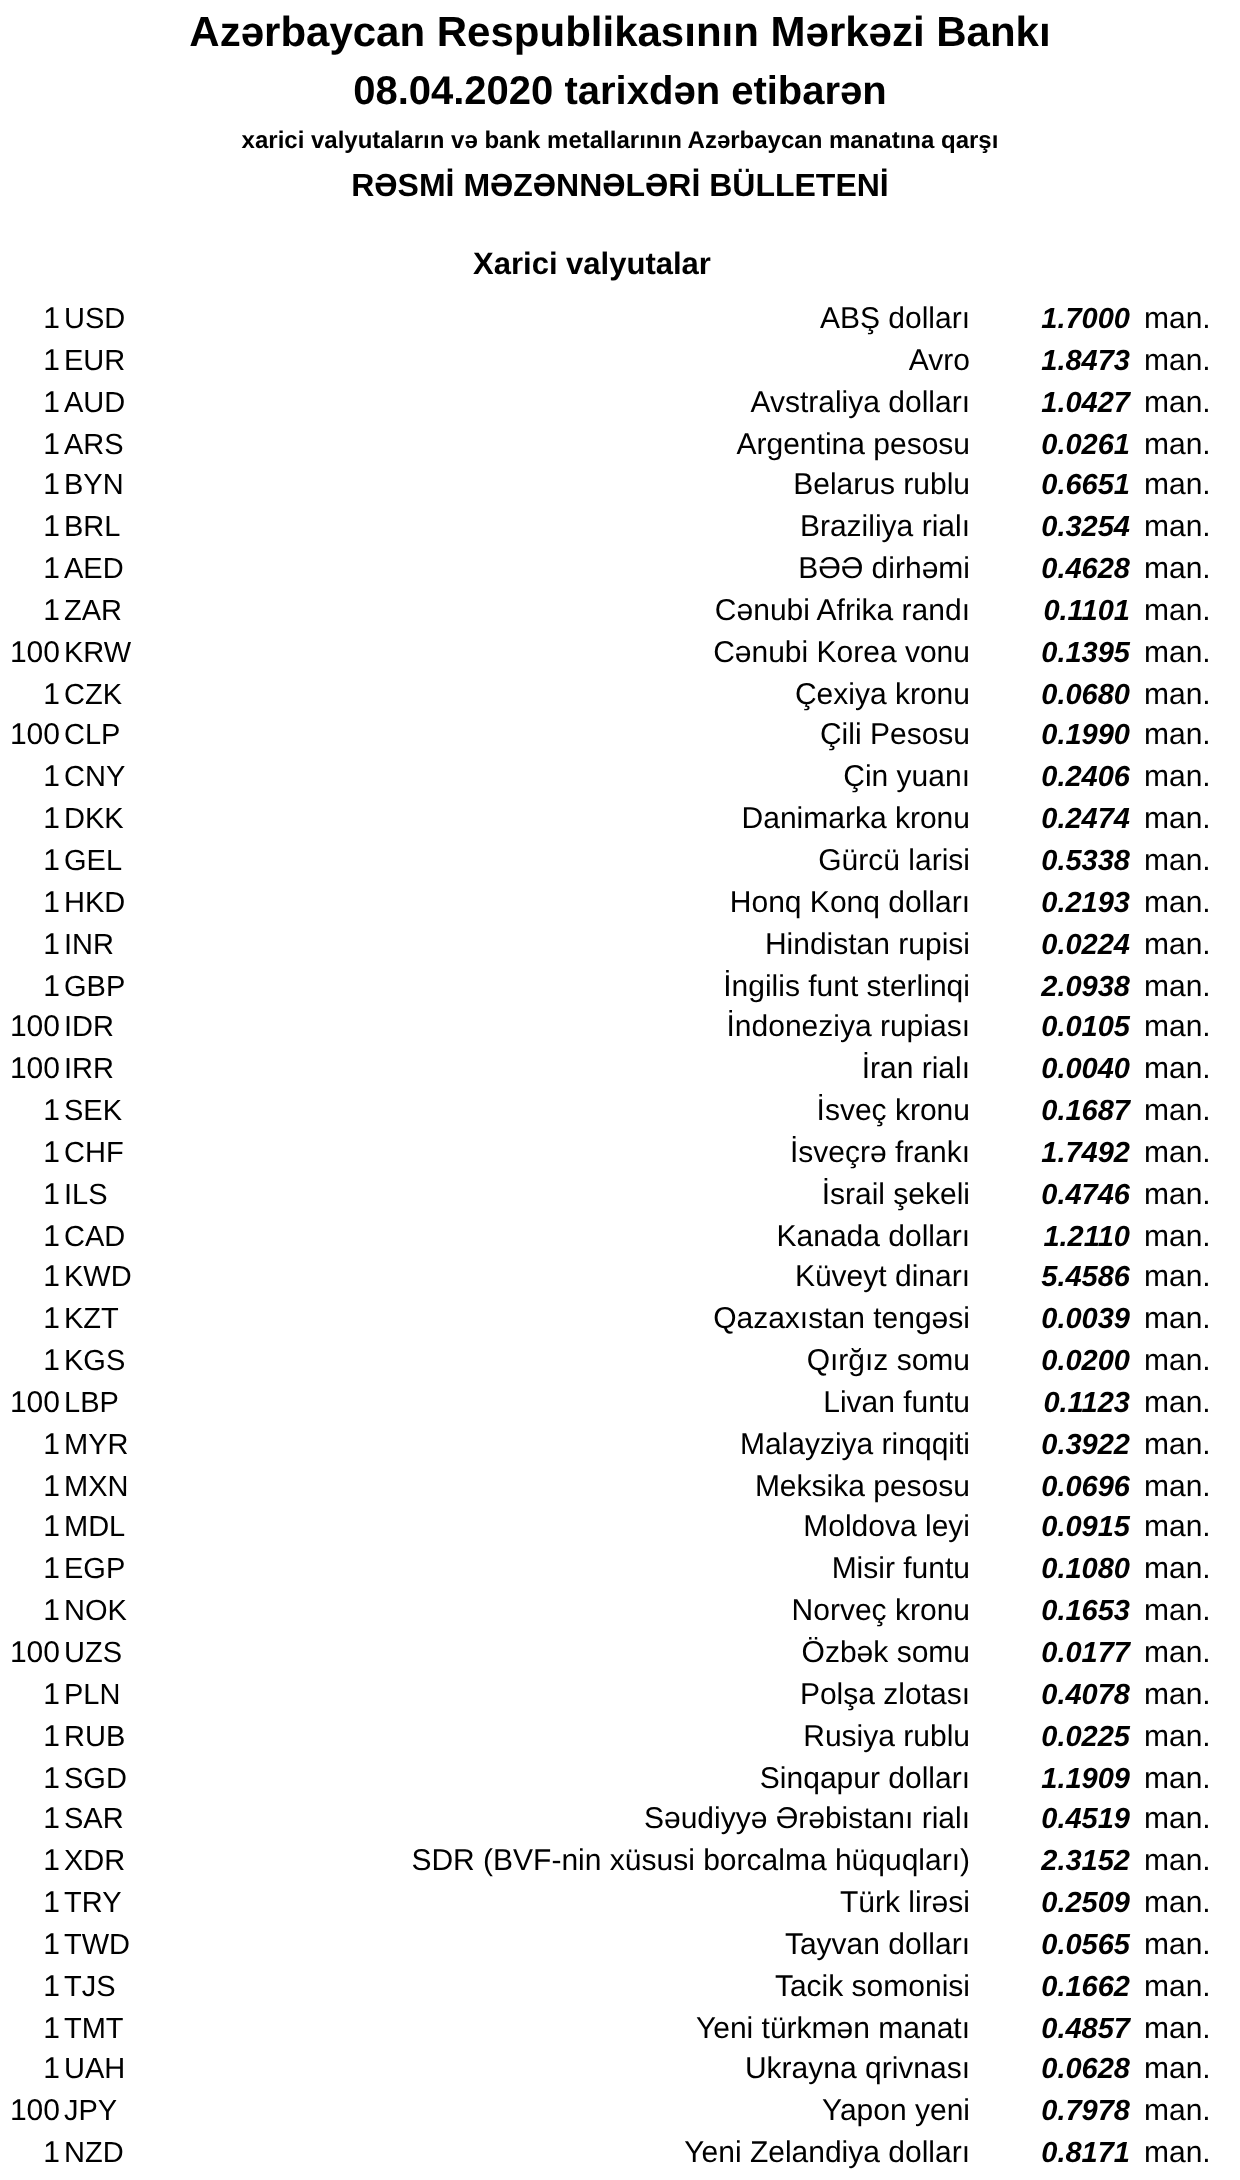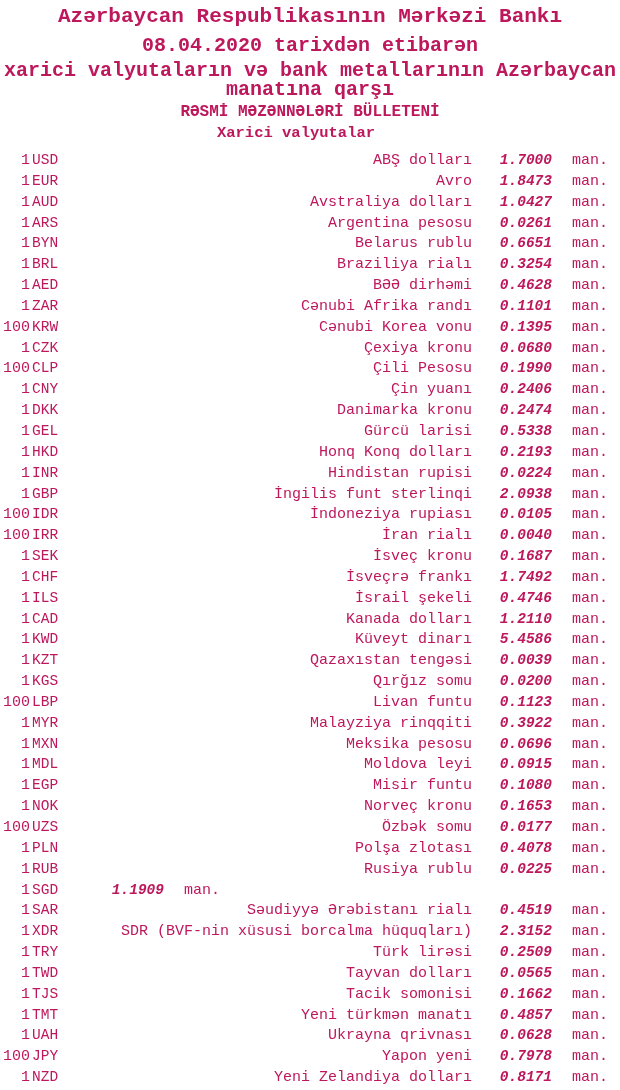--- a/index.html
+++ b/index.html
@@ -5,22 +5,22 @@
   html, body {
     margin: 0;
     padding: 0;
     background: #ffffff;
   }
   .page {
     position: relative;
     width: 620px;
     height: 1090px;
     background: #ffffff;
-    color: #be185d;
-    font-family: Liberation Mono, monospace;
+    color: #000000;
+    font-family: Liberation Sans, sans-serif;
     overflow: hidden;
   }
   .doc-header {
     position: absolute;
     top: 0;
     left: 0;
     width: 620px;
     text-align: center;
   }
   .bank-title {
@@ -30,21 +30,21 @@
     font-weight: bold;
   }
   .date-line {
     margin-top: 8px;
     font-size: 20px;
     line-height: 18px;
     font-weight: bold;
   }
   .subtitle {
     margin-top: 6px;
-    font-size: 20px;
+    font-size: 12px;
     line-height: 19px;
     font-weight: bold;
   }
   .bulletin-title {
     margin-top: 4px;
     font-size: 16px;
     line-height: 19px;
     font-weight: bold;
   }
   .section-title {
@@ -93,21 +93,21 @@
     flex: none;
     width: 80px;
     text-align: right;
     font-weight: bold;
     font-style: italic;
     font-size: 14.5px;
   }
   .col-unit {
     flex: none;
     width: 46px;
-    margin-left: 20px;
+    margin-left: 7px;
     text-align: left;
   }
 </style>
 </head>
 <body>
 
 <div class="page">
 
   <div class="doc-header">
     <h1 class="bank-title">Azərbaycan Respublikasının Mərkəzi Bankı</h1>
@@ -395,20 +395,21 @@
     <span class="col-nominal">1</span>
     <span class="col-code">RUB</span>
     <span class="col-name">Rusiya rublu</span>
     <span class="col-rate">0.0225</span>
     <span class="col-unit">man.</span>
   </div>
 
   <div class="rate-row">
     <span class="col-nominal">1</span>
     <span class="col-code">SGD</span>
+    <span class="col-name">Sinqapur dolları</span>
     <span class="col-rate">1.1909</span>
     <span class="col-unit">man.</span>
   </div>
 
   <div class="rate-row">
     <span class="col-nominal">1</span>
     <span class="col-code">SAR</span>
     <span class="col-name">Səudiyyə Ərəbistanı rialı</span>
     <span class="col-rate">0.4519</span>
     <span class="col-unit">man.</span>

